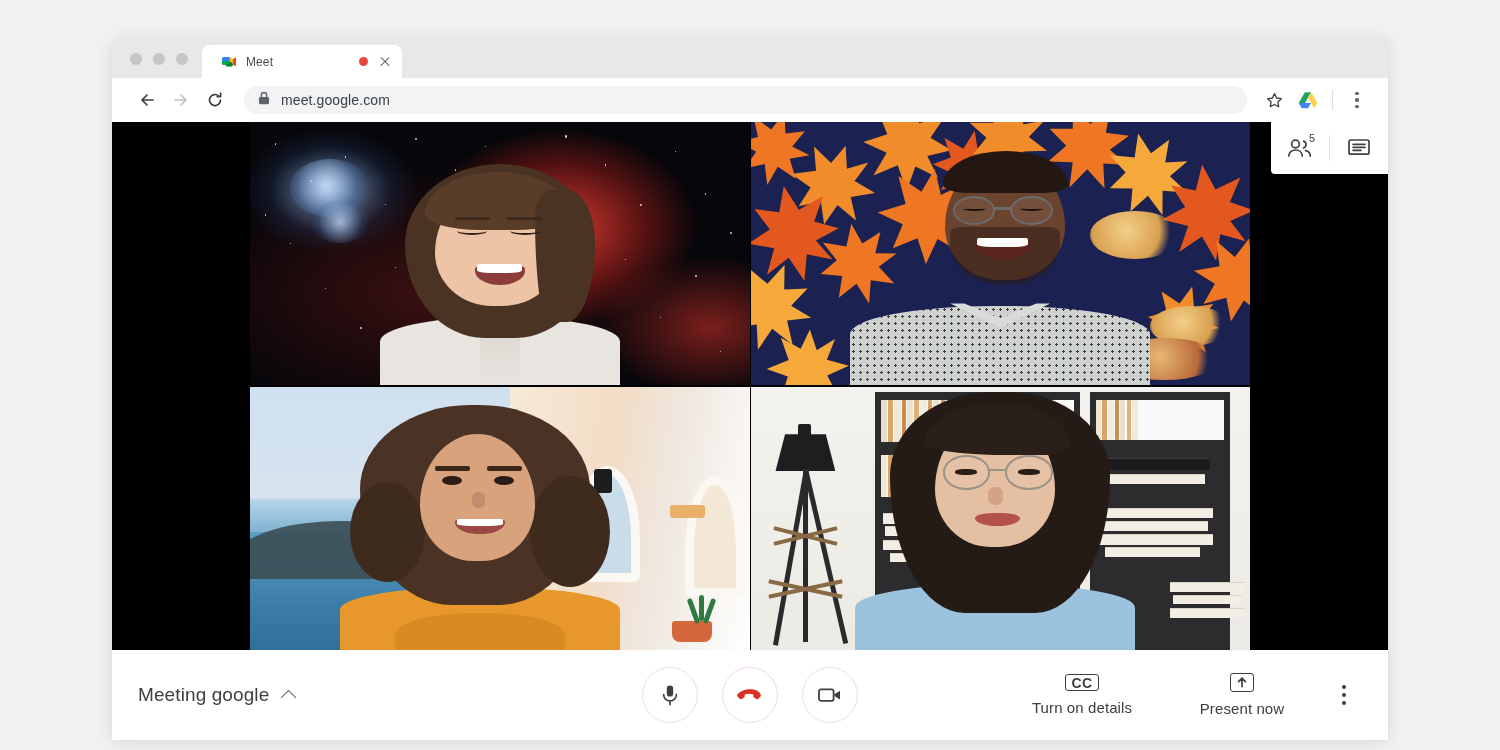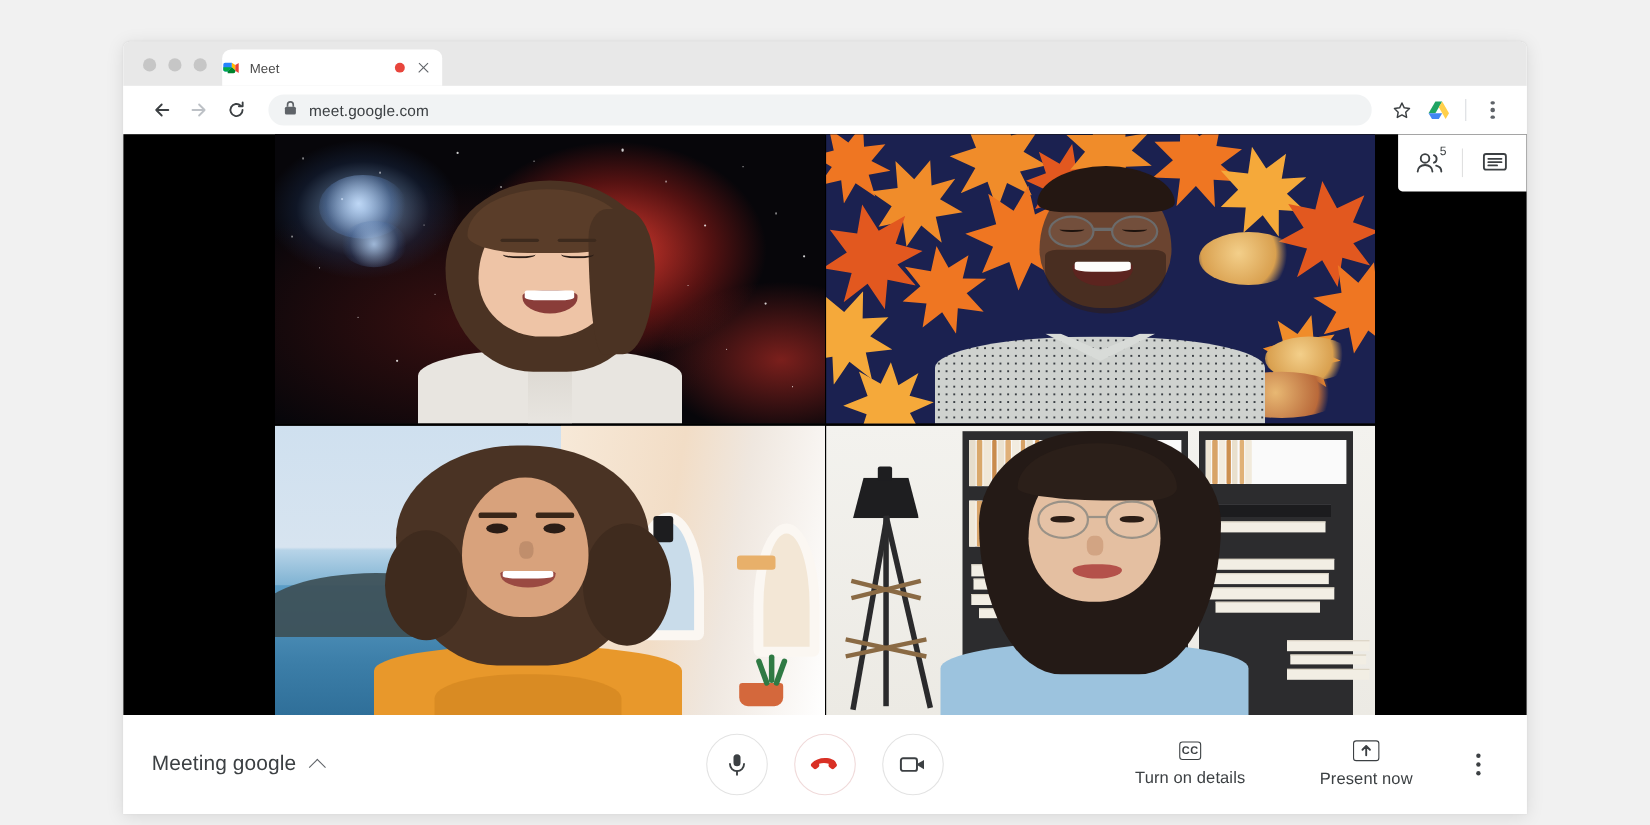--- a/index.html
+++ b/index.html
@@ -28,21 +28,21 @@
     display: flex; align-items: flex-end;
   }
   .traffic { display: flex; align-items: center; gap: 11px; padding: 0 14px 13px 18px; }
   .dot { width: 12px; height: 12px; border-radius: 50%; background: #c6c6c6; }
   .tab {
     position: relative;
     width: 200px; height: 33px;
     background: #fff;
     border-radius: 8px 8px 0 0;
     display: flex; align-items: center;
-    padding: 0 9px 0 0;
+    padding: 0 9px 0 19px;
     gap: 9px;
   }
   .favicon { width: 16px; height: 16px; position: relative; flex: 0 0 auto; }
   .tab-title {
     flex: 1 1 auto; font-size: 12px; color: #4a4a4a;
     white-space: nowrap; overflow: hidden; text-overflow: ellipsis;
     letter-spacing: .1px;
   }
   .rec-dot { width: 9px; height: 9px; border-radius: 50%; background: #e8453c; flex: 0 0 auto; }
   .tab-close { width: 16px; height: 16px; flex: 0 0 auto; position: relative; }
@@ -218,23 +218,23 @@
     border:1px solid #e3e3e3; background:#fff;
     display:flex; align-items:center; justify-content:center;
   }
   .round-btn.hang { border-color:#f0dada; }
   .cb-right { position:absolute; right:22px; display:flex; align-items:center; gap:0; }
   .cb-item {
     width:160px; display:flex; flex-direction:column; align-items:center; gap:8px;
   }
   .cb-item .lbl { font-size:15px; color:#3c4043; letter-spacing:.1px; white-space:nowrap; }
   .cc-icon {
-    width:20px; height:17px; border:1.8px solid #3c4043; border-radius:3px;
+    width:34px; height:17px; border:1.8px solid #3c4043; border-radius:3px;
     display:flex; align-items:center; justify-content:center;
-    font-size:10px; font-weight:700; color:#3c4043; letter-spacing:.5px;
+    font-size:14px; font-weight:700; color:#3c4043; letter-spacing:.5px;
     font-family:"Liberation Sans", sans-serif;
   }
   .present-icon {
     width:24px; height:19px; border:1.8px solid #3c4043; border-radius:3px;
     position:relative;
   }
   .cb-kebab { width:44px; display:flex; align-items:center; justify-content:center; }
   .cb-kebab i { width:4px; height:4px; border-radius:50%; background:#3c4043; display:block; margin:2px 0; }
   .cb-kebab-wrap { display:flex; flex-direction:column; align-items:center; }
 </style>

